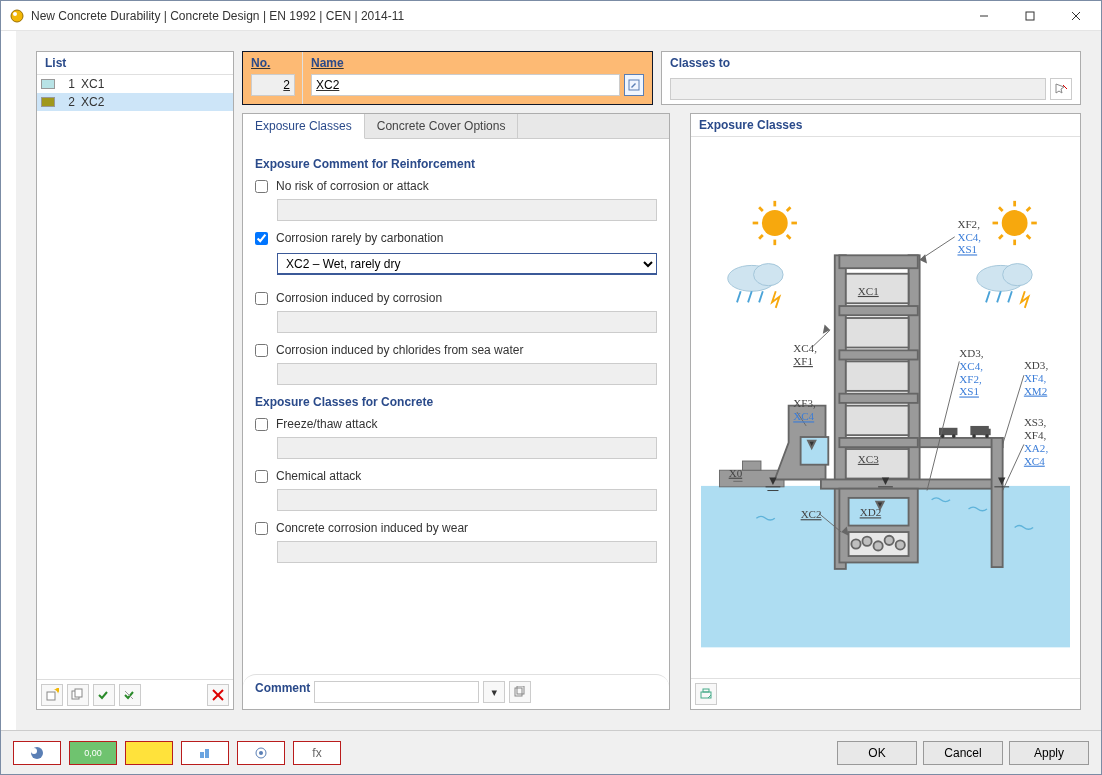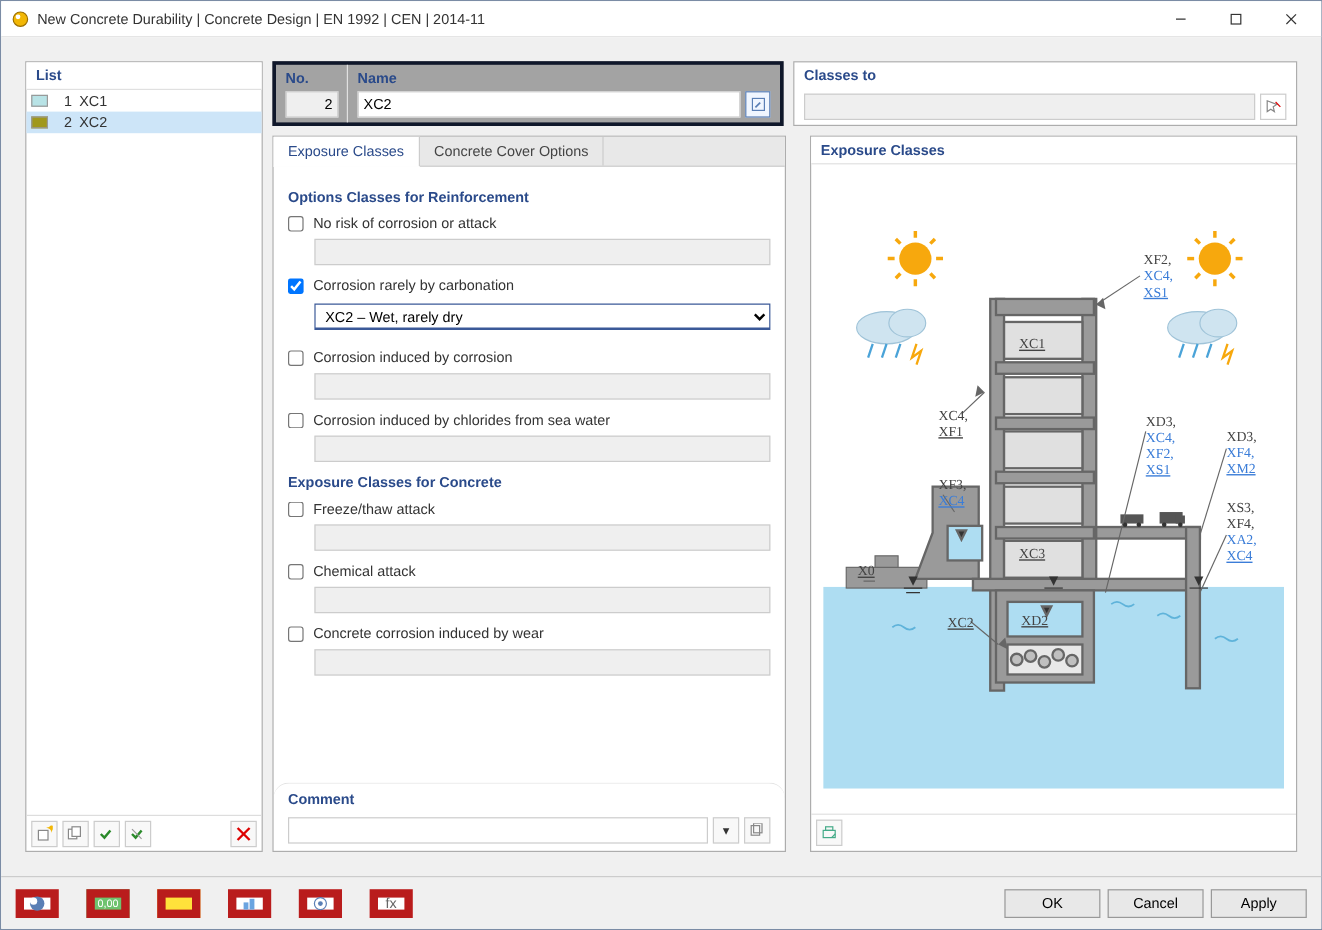--- a/index.html
+++ b/index.html
@@ -4,36 +4,36 @@
 <style>
 * { box-sizing: border-box; margin: 0; padding: 0; font-family: "Segoe UI", Tahoma, sans-serif; font-size: 12px; }
 body { background: #fff; color: #333; }
 .window { width: 1102px; height: 775px; border: 1px solid #7b8ca5; display: flex; flex-direction: column; }
 .titlebar { height: 30px; background: #fff; display: flex; align-items: center; padding: 0 2px 0 8px; border-bottom: 1px solid #e5e5e5; }
 .titlebar .icon { width: 16px; height: 16px; margin-right: 6px; }
 .titlebar .title { flex: 1; }
 .winctrl { display: flex; }
 .winbtn { width: 46px; height: 29px; display: flex; align-items: center; justify-content: center; cursor: pointer; }
 
-.main { flex: 1; display: flex; padding: 20px; gap: 8px; background: #f0f0f0; min-height: 0; }
+.main { flex: 1; display: flex; padding: 20px; gap: 8px; background: #f0f0f0; min-height: 0; margin-left: 15px; }
 
 .panel { background: #fff; border: 1px solid #adadad; }
 .panel-header { background: #fff; padding: 4px 8px; color: #2a4a8a; font-weight: bold; border-bottom: 1px solid #e0e0e0; }
 .left { width: 198px; display: flex; flex-direction: column; }
 .left .list { flex: 1; }
 .list-row { display: flex; align-items: center; padding: 2px 4px; cursor: pointer; }
 .list-row.selected { background: #cde5f8; }
 .swatch { width: 14px; height: 10px; margin-right: 4px; border: 1px solid #999; }
 .list-num { width: 16px; text-align: right; margin-right: 6px; }
 .left-tools { height: 30px; display: flex; align-items: center; gap: 4px; padding: 2px 4px; border-top: 1px solid #ddd; }
 .iconbtn { width: 22px; height: 22px; border: 1px solid #ccc; background: #f8f8f8; display: flex; align-items: center; justify-content: center; cursor: pointer; font-size: 11px; }
 
 .right { flex: 1; display: flex; flex-direction: column; gap: 8px; min-width: 0; }
 .toprow { display: flex; gap: 8px; }
-.no-name { display: flex; border: 3px solid #0f172a; background: #a3a3a3; flex: 1; }
+.no-name { display: flex; border: 1px solid #0f172a; background: #fdba74; flex: 1; text-decoration: underline; }
 .tr-col { display: flex; flex-direction: column; padding: 4px 8px; }
 .tr-lbl { color: #2a4a8a; font-weight: bold; margin-bottom: 4px; }
 .no-col { border-right: 1px solid #e0e0e0; width: 60px; }
 .name-col { flex: 1; }
 .no-input { width: 44px; text-align: right; background: #efefef; border: 1px solid #ccc; padding: 2px 4px; height: 22px; }
 .name-input { width: 100%; border: 1px solid #ccc; padding: 2px 4px; height: 22px; }
 .name-wrap { display: flex; gap: 4px; align-items: center; }
 .name-btn { width: 22px; height: 22px; border: 1px solid #5a7fb5; background: #f0f6ff; display: flex; align-items: center; justify-content: center; cursor: pointer; }
 
 .assigned { border: 1px solid #adadad; background: #fff; width: 420px; display: flex; flex-direction: column; padding: 4px 8px; }
@@ -46,33 +46,33 @@
 .tabs { display: flex; background: #e8e8e8; border-bottom: 1px solid #ccc; }
 .tab { padding: 5px 12px; font-size: 12px; color: #444; cursor: pointer; border-right: 1px solid #ccc; }
 .tab.active { background: #fff; color: #2a4a8a; border-bottom: 1px solid #fff; margin-bottom: -1px; }
 .form-body { flex: 1; padding: 10px 12px; overflow-y: auto; }
 .section-title { color: #2a4a8a; font-weight: bold; margin: 8px 0; }
 .check-row { display: flex; align-items: center; margin: 6px 0; }
 .check-row input[type=checkbox] { margin-right: 8px; }
 .disabled-select { background: #efefef; border: 1px solid #ccc; height: 22px; margin: 2px 0 10px 22px; width: 380px; }
 .active-select { background: #fff; border: 1px solid #3b5998; border-bottom: 2px solid #3b5998; height: 22px; margin: 2px 0 10px 22px; width: 380px; padding: 0 4px; font-size: 12px; }
 
-.comment-wrap { border-top: 1px solid #e0e0e0; padding: 6px 12px; display: flex; flex-direction: column; gap: 4px; border-radius: 13px; }
+.comment-wrap { border-top: 1px solid #e0e0e0; padding: 6px 12px; display: flex; flex-direction: row; gap: 4px; border-radius: 13px; }
 .comment-row { display: flex; gap: 4px; align-items: center; }
 .comment-input { flex: 1; height: 22px; border: 1px solid #ccc; padding: 2px 4px; }
 
 .content-right { width: 420px; border: 1px solid #adadad; background: #fff; display: flex; flex-direction: column; }
 .diagram-body { flex: 1; position: relative; padding: 10px; }
 .diagram-svg { width: 100%; height: 100%; }
 .diagram-toolbar { border-top: 1px solid #e0e0e0; padding: 4px; }
 
 .footer { height: 44px; background: #f0f0f0; border-top: 1px solid #ccc; display: flex; align-items: center; padding: 0 12px; gap: 6px; }
 .footer-spacer { flex: 1; }
 .dlgbtn { width: 80px; height: 24px; border: 1px solid #999; background: #e8e8e8; cursor: pointer; }
-.footer-icon { width: 36px; height: 24px; border: 7px solid #b91c1c; display: flex; align-items: center; justify-content: center; background: #fff; margin-right: 17px; cursor:pointer;}
+.footer-icon { width: 48px; height: 24px; border: 1px solid #b91c1c; display: flex; align-items: center; justify-content: center; background: #fff; margin-right: 2px; cursor:pointer;}
 
 .diag-label { font-size: 12px; fill: #444; font-family: "Segoe UI"; }
 .diag-label-blue { fill: #3b7dd8; }
 .underline { text-decoration: underline; }
 </style>
 </head>
 <body>
 
 <div class="window">
   <div class="titlebar">
@@ -185,21 +185,21 @@
         </div>
       </div>
 
       <div class="content">
         <div class="content-left">
           <div class="tabs">
             <div class="tab active">Exposure Classes</div>
             <div class="tab">Concrete Cover Options</div>
           </div>
           <div class="form-body">
-            <div class="section-title">Options Classes for Reinforcement</div>
+            <div class="section-title">Exposure Comment for Reinforcement</div>
 
             <label class="check-row">
                 <input type="checkbox" style="">
                 <span>No risk of corrosion or attack</span>
               </label>
             <div class="disabled-select"></div>
 
             <label class="check-row">
                 <input type="checkbox" checked="" style="">
                 <span>Corrosion rarely by carbonation</span>

